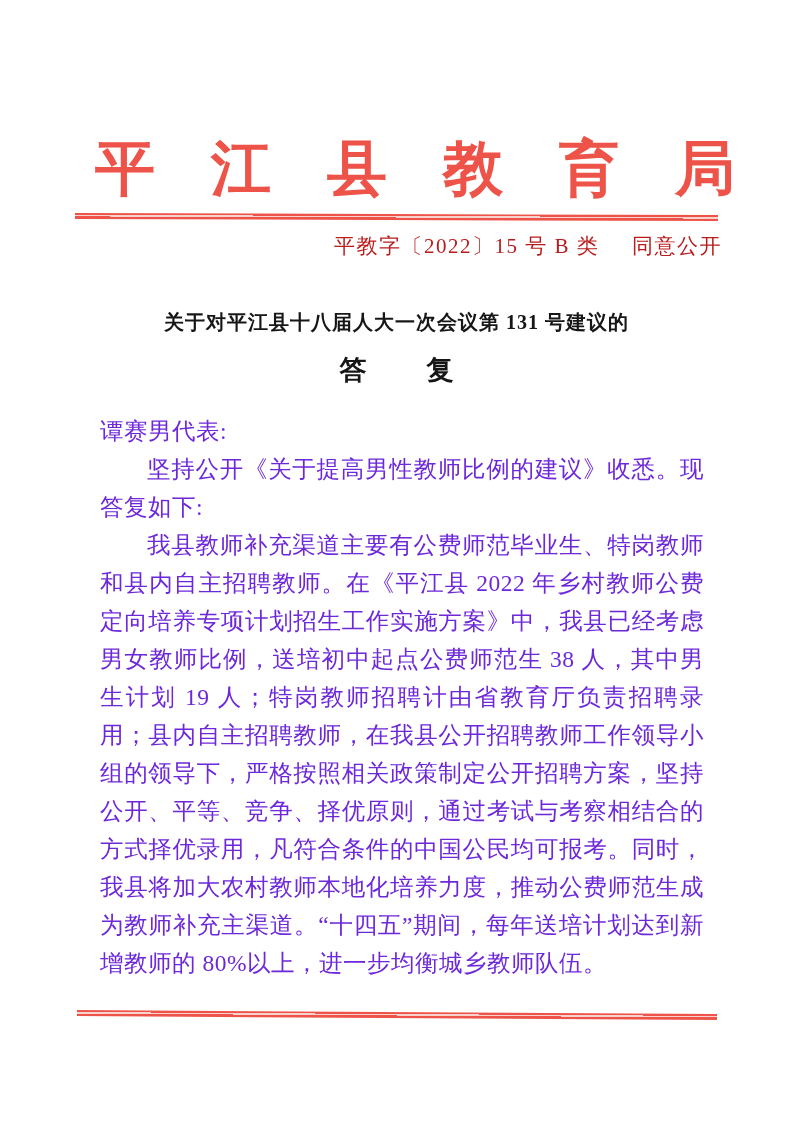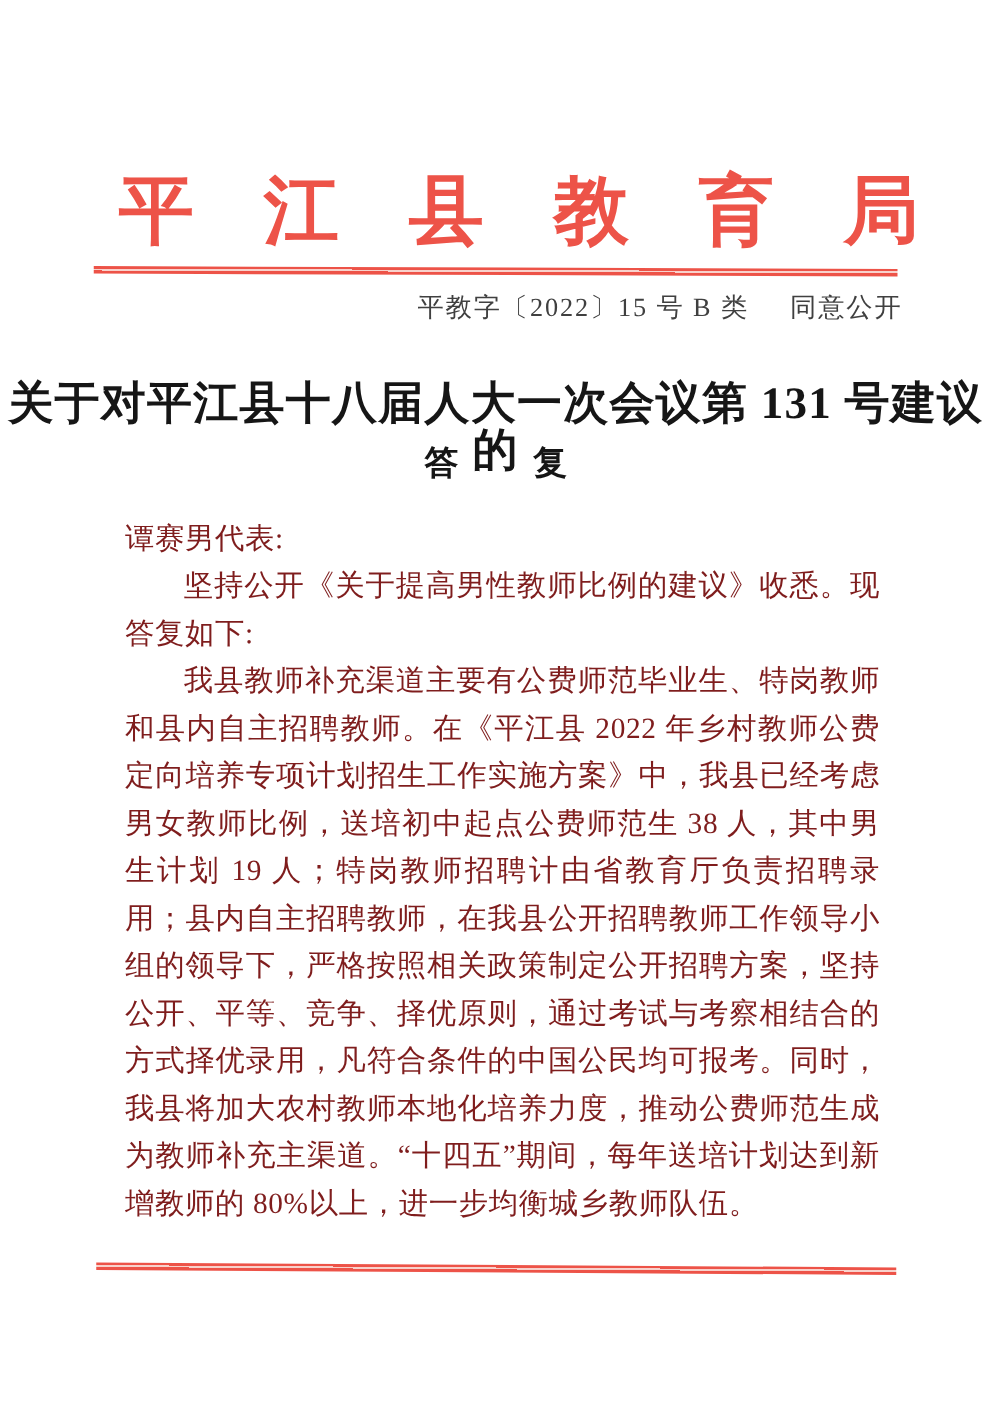--- a/index.html
+++ b/index.html
@@ -47,33 +47,33 @@
   
   .doc-line {
     position: absolute;
     top: 230px;
     left: 0;
     width: 722px;
     text-align: right;
     font-size: 21px;
     line-height: 32px;
     letter-spacing: 1.5px;
-    color: #404040;
+    color: #b91c1c;
     white-space: nowrap;
   }
   .doc-line .publicity { margin-left: 26px; }
 
   
   .title-1 {
     position: absolute;
     top: 303px;
     left: 0;
     width: 100%;
     text-align: center;
-    font-size: 36px;
+    font-size: 20px;
     font-weight: bold;
     line-height: 38px;
     letter-spacing: 1px;
     color: #161616;
     font-family: Liberation Serif, serif;
   }
   .title-2 {
     position: absolute;
     top: 352px;
     left: 0;
@@ -90,21 +90,21 @@
   
   .body-text {
     position: absolute;
     top: 412px;
     left: 100px;
     width: 604px;
     font-size: 23.5px;
     line-height: 38px;
     letter-spacing: 0.5px;
     text-align: justify;
-    color: #7f1d1d;
+    color: #6d28d9;
   }
   .body-text p.indent { text-indent: 2em; }
 </style>
 </head>
 <body>
 
 <div class="page">
 
   <div class="agency-name">
     <span>平</span>

